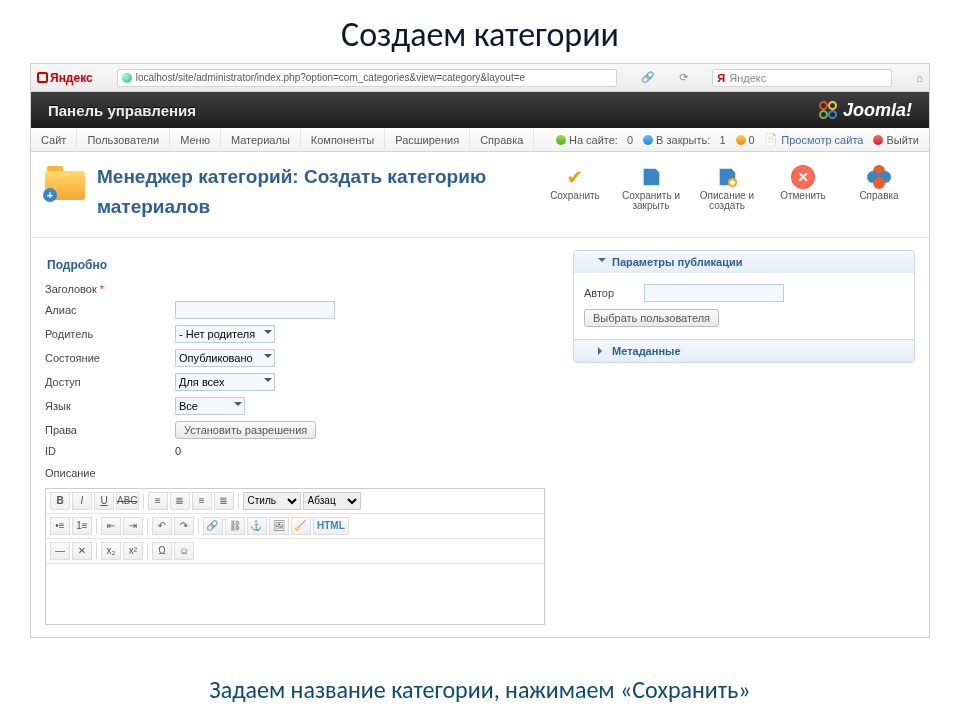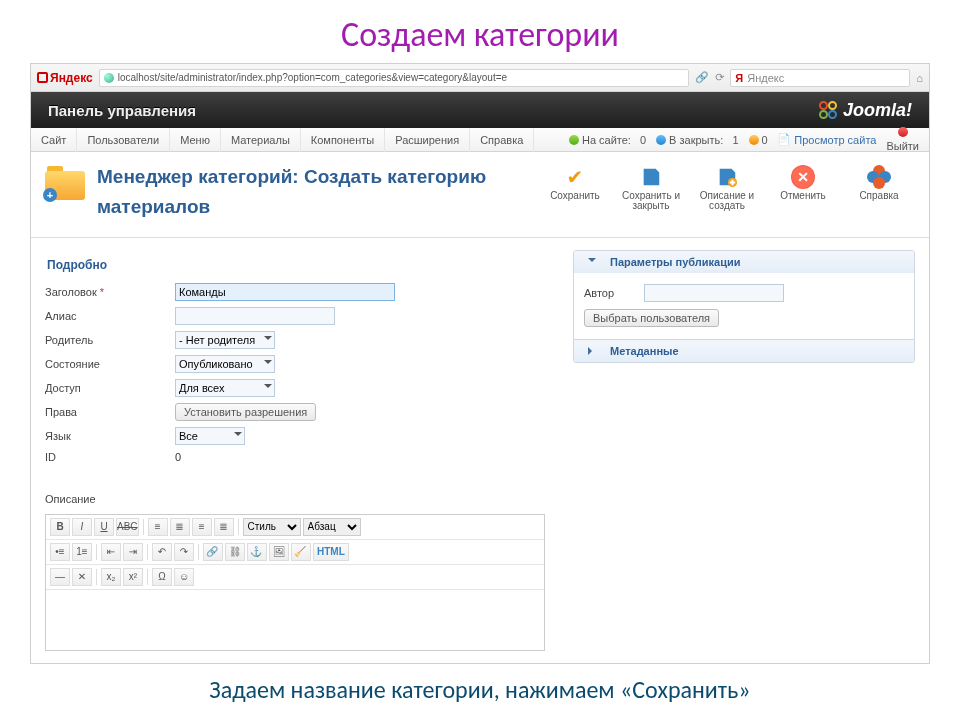--- a/index.html
+++ b/index.html
@@ -1,21 +1,21 @@
 <!DOCTYPE html>
 <html><head>
 <meta charset="utf-8">
 <style>
   * { box-sizing: border-box; margin: 0; padding: 0; }
   body { font-family: Arial, Helvetica, sans-serif; background: #fff; width: 960px; height: 720px; overflow: hidden; }
-  .slide-title { font-size: 34px; text-align: center; padding: 14px 0 8px; color: #a21caf; font-family: Calibri, Arial, sans-serif; }
+  .slide-title { font-size: 34px; text-align: center; padding: 14px 0 8px; color: #0f172a; font-family: Calibri, Arial, sans-serif; }
   .slide-caption { font-size: 24px; text-align: center; padding: 10px 0; color: #0c4a6e; font-family: Calibri, Arial, sans-serif; position: absolute; bottom: 6px; left: 0; right: 0; }
 
   .browser-frame { border: 1px solid #cfcfcf; margin: 0 30px; position: relative; background: #fff; }
-  .addr-bar { display: flex; align-items: center; gap: 6px; height: 28px; background: linear-gradient(#f7f7f7,#ececec); border-bottom: 1px solid #d4d4d4; padding: 0 6px; font-size: 11px; color: #555; text-align: right; }
+  .addr-bar { display: flex; align-items: center; gap: 24px; height: 28px; background: linear-gradient(#f7f7f7,#ececec); border-bottom: 1px solid #d4d4d4; padding: 0 6px; font-size: 11px; color: #555; text-align: right; }
   .addr-logo { font-size: 12px; color: #c00; font-weight: bold; display:flex; align-items:center; gap:2px;}
   .addr-input { flex: 1; border: 1px solid #d4d4d4; background: #fff; height: 18px; border-radius: 2px; padding: 0 4px; font-size: 10px; color: #555; display:flex; align-items:center; gap:4px; overflow:hidden; white-space:nowrap;}
   .addr-globe { width:10px; height:10px; border-radius:50%; background: radial-gradient(circle at 30% 30%, #9fd, #4a8); flex:none;}
   .glassies { color:#888; font-size:11px; }
   .search-box { width: 180px; border: 1px solid #d4d4d4; background: #fff; height: 18px; border-radius: 2px; padding: 0 4px; font-size: 11px; color: #888; display:flex; align-items:center; gap:4px;}
   .ya-y { color:#c00; font-weight:bold; }
 
   .admin-header { background: linear-gradient(#3f3f3f,#1d1d1d); height: 36px; display: flex; align-items: center; padding: 0 17px; color: #eee; justify-content: space-between; }
   .admin-header-title { font-size: 15px; font-weight: bold; text-shadow: 0 -1px 0 #000; }
   .joomla-logo { display:flex; align-items:center; gap:6px; font-size: 18px; font-style: italic; font-weight:bold; color:#fff;}
@@ -27,21 +27,21 @@
   .joomla-swirl .d{bottom:0;right:0;border-color:#3a85c4;}
 
   .menubar { background: linear-gradient(#fdfdfd,#f1f1f1); border-bottom: 1px solid #d4d4d4; display:flex; align-items:center; font-size:11px; height:24px; }
   .menubar-left { display:flex; }
   .menubar-left .mi { padding: 0 10px; line-height:24px; color:#555; border-right:1px solid #e5e5e5; cursor:pointer;}
   .menubar-right { margin-left:auto; display:flex; align-items:center; gap:10px; padding-right:10px; color:#555;}
   .mb-stat { display:flex; align-items:center; gap:3px;}
   .dot-ic { width:10px; height:10px; border-radius:50%; display:inline-block;}
   .dot-green{background:linear-gradient(#9d4,#5a2);} .dot-blue{background:linear-gradient(#6bf,#28c);} .dot-orange{background:linear-gradient(#fc6,#e80);} .dot-red{background:linear-gradient(#f66,#c22);}
   .mb-stat.view{color:#3a6fad; cursor:pointer;}
-  .mb-stat.exit{color:#555; cursor:pointer;flex-direction:column;}
+  .mb-stat.exit{color:#555; cursor:pointer;}
 
   .page-head { background:#fff; padding: 10px 14px 14px; border-bottom:1px solid #ddd; display:flex; align-items:flex-start; gap:12px;}
   .folder-ic { width:40px; height:34px; position:relative; flex:none; margin-top:4px;}
   .folder-ic .tab{position:absolute;top:0;left:2px;width:16px;height:6px;background:#f7b733;border-radius:2px 2px 0 0;}
   .folder-ic .body{position:absolute;bottom:0;left:0;right:0;top:5px;background:linear-gradient(#ffd86b,#f7a733);border-radius:3px;}
   .folder-ic .plus{position:absolute;bottom:-2px;left:-2px;width:14px;height:14px;background:#3a85c4;border-radius:50%;color:#fff;font-size:11px;line-height:14px;text-align:center;font-weight:bold;}
   .page-title { color:#2d5e94; font-size:19px; font-weight:bold; line-height:1.6;}
   .toolbar { margin-left:auto; display:flex; gap:4px;}
   .tb-btn { width:72px; display:flex; flex-direction:column; align-items:center; gap:2px; font-size:10px; color:#555; cursor:pointer; padding:3px 0;}
   .tb-btn .ic { width:24px; height:24px; display:flex; align-items:center; justify-content:center;}
@@ -72,21 +72,21 @@
   .btn-sm { border:1px solid #bbb; background:linear-gradient(#fafafa,#e9e9e9); font-size:11px; padding:2px 8px; border-radius:3px; color:#555; cursor:pointer;}
 
   .editor { border:1px solid #ccc; margin-top:6px; width:500px;}
   .ed-row { display:flex; gap:2px; padding:3px 4px; border-bottom:1px solid #e5e5e5; align-items:center;}
   .ed-btn { min-width:20px; height:18px; border:1px solid #ddd; background:linear-gradient(#fafafa,#eee); font-size:10px; display:flex; align-items:center; justify-content:center; color:#555; cursor:pointer;}
   .ed-sel { height:18px; font-size:10px; border:1px solid #ccc; width:58px;}
   .ed-sep { width:1px; height:16px; background:#ddd; margin:0 2px;}
   .ed-body{height:60px; background:#fff;}
 
   .panel-group { border:1px solid #cfd7e2; border-radius:3px; overflow:hidden;}
-  .panel-head { background:linear-gradient(#f3f7fc,#e4edf7); color:#2d5e94; font-size:11px; font-weight:bold; padding:5px 14px; border-top:1px solid #cfd7e2; cursor:pointer; display:flex; align-items:center; gap:14px;}
+  .panel-head { background:linear-gradient(#f3f7fc,#e4edf7); color:#2d5e94; font-size:11px; font-weight:bold; padding:5px 24px; border-top:1px solid #cfd7e2; cursor:pointer; display:flex; align-items:center; gap:6px;}
   .panel-head:first-child{border-top:none;}
   .tri { display:inline-block; width:0;height:0;border:4px solid transparent;}
   .tri.dn{border-top-color:#446a99;}
   .tri.rt{border-left-color:#446a99;}
   .panel-body { padding:8px 10px 12px; font-size:11px;}
   .panel-body .form-row label{width:60px;}
   .panel-body input.fld{width:140px;}
 
   .disk-svg { width:22px; height:22px;}
 </style>
@@ -202,21 +202,20 @@
     </div>
   </div>
 
   <div class="content">
     <div class="col-left">
       <div class="fieldset">
         <div class="legend">Подробно</div>
 
         <div class="form-row">
           <label><span>Заголовок</span> <span class="req">*</span></label>
-          <input type="text" class="fld active w220" value="Команды" style="">
         </div>
         <div class="form-row">
           <label>Алиас</label>
           <input type="text" class="fld w160" value="" style="">
         </div>
         <div class="form-row">
           <label>Родитель</label>
           <span class="sel-wrap">
               <select class="sel w100"><option>- Нет родителя -</option></select>
             </span>
@@ -227,35 +226,35 @@
               <select class="sel w100"><option>Опубликовано</option></select>
             </span>
         </div>
         <div class="form-row">
           <label>Доступ</label>
           <span class="sel-wrap">
               <select class="sel w100"><option>Для всех</option></select>
             </span>
         </div>
         <div class="form-row">
-          <label>Права</label>
-          <button class="btn-sm">Установить разрешения</button>
-        </div>
-        <div class="form-row">
           <label>Язык</label>
           <span class="sel-wrap">
               <select class="sel w70"><option>Все</option></select>
             </span>
         </div>
         <div class="form-row">
+          <label>Права</label>
+          <button class="btn-sm">Установить разрешения</button>
+        </div>
+        <div class="form-row">
           <label>ID</label>
           <span>0</span>
         </div>
 
-        <div class="form-row" style="margin-top:24px;">
+        <div class="form-row" style="margin-top:4px;">
           <label>Описание</label>
         </div>
 
         <div class="editor">
           <div class="ed-row">
             <div class="ed-btn">
                 <b>B</b>
               </div>
             <div class="ed-btn">
                 <i>I</i>

